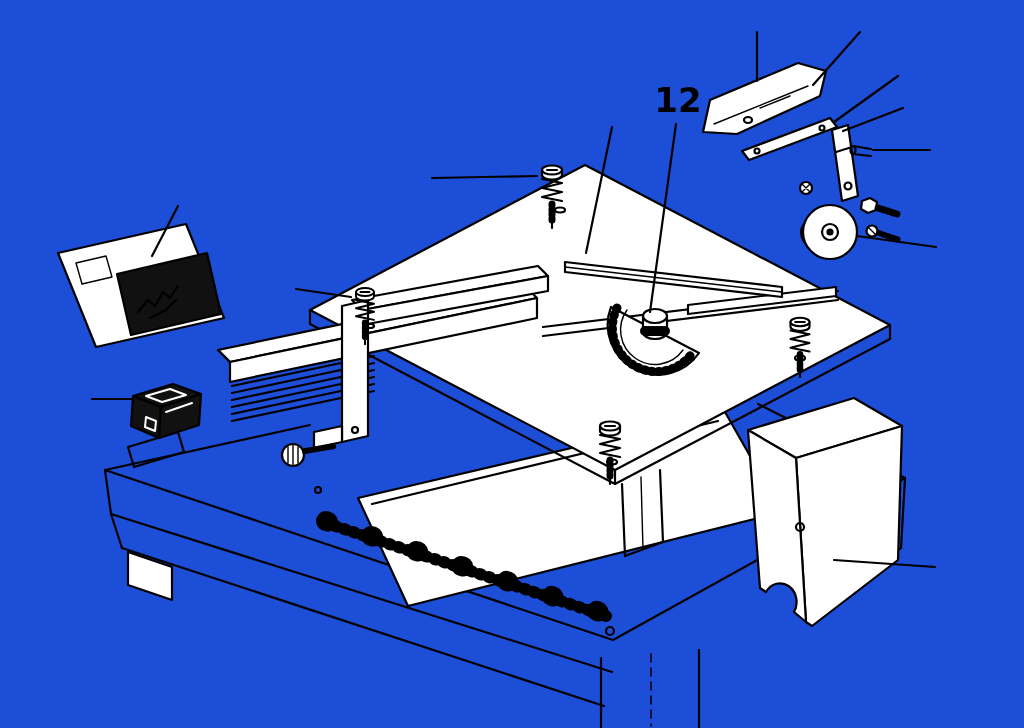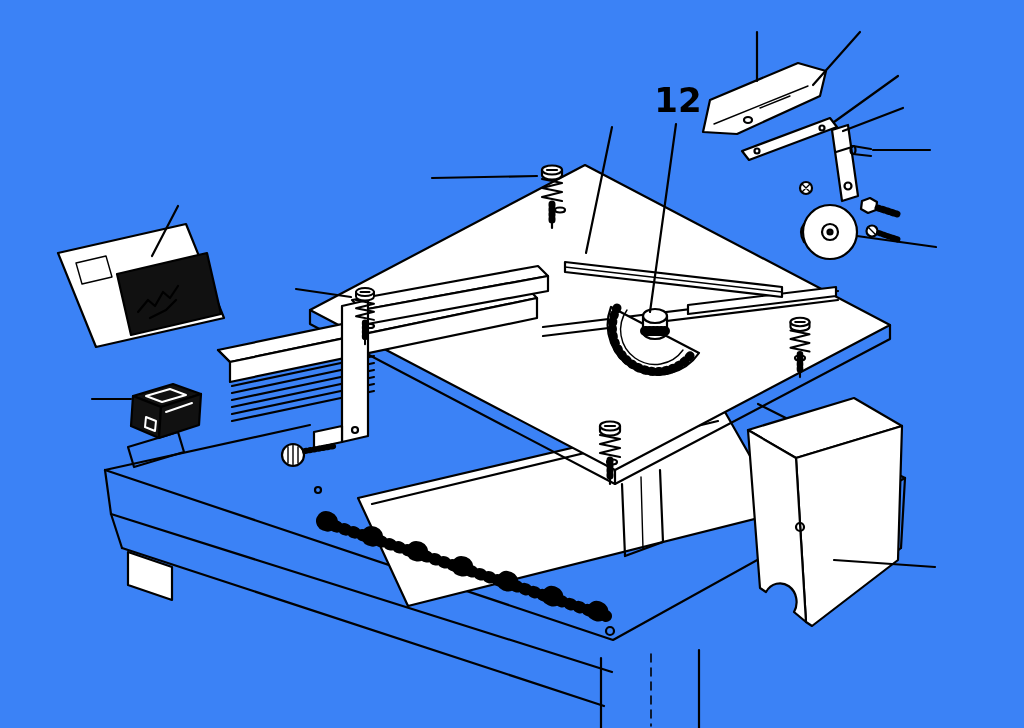--- a/index.html
+++ b/index.html
@@ -1,16 +1,16 @@
 <!DOCTYPE html>
 <html><head>
 <meta charset="utf-8">
 <style>
   html,body{margin:0;padding:0;background:#fff;}
-  .stage{position:relative;width:1024px;height:728px;background:#3b82f6;overflow:hidden;
+  .stage{position:relative;width:1024px;height:728px;background:#1d4ed8;overflow:hidden;
          font-family:"DejaVu Sans",sans-serif;}
   svg{position:absolute;inset:0;}
   svg *{stroke:#000;stroke-width:2.2;stroke-linecap:round;stroke-linejoin:round;fill:none;}
   .f{fill:#ffffff;}
   .k{fill:#111111;}
   .w{stroke:#ffffff;stroke-width:2;}
   .thin{stroke-width:1.4;}
   .callout-text{stroke:none;fill:#000;font:bold 34px "DejaVu Sans",sans-serif;}
 </style>
 </head>

